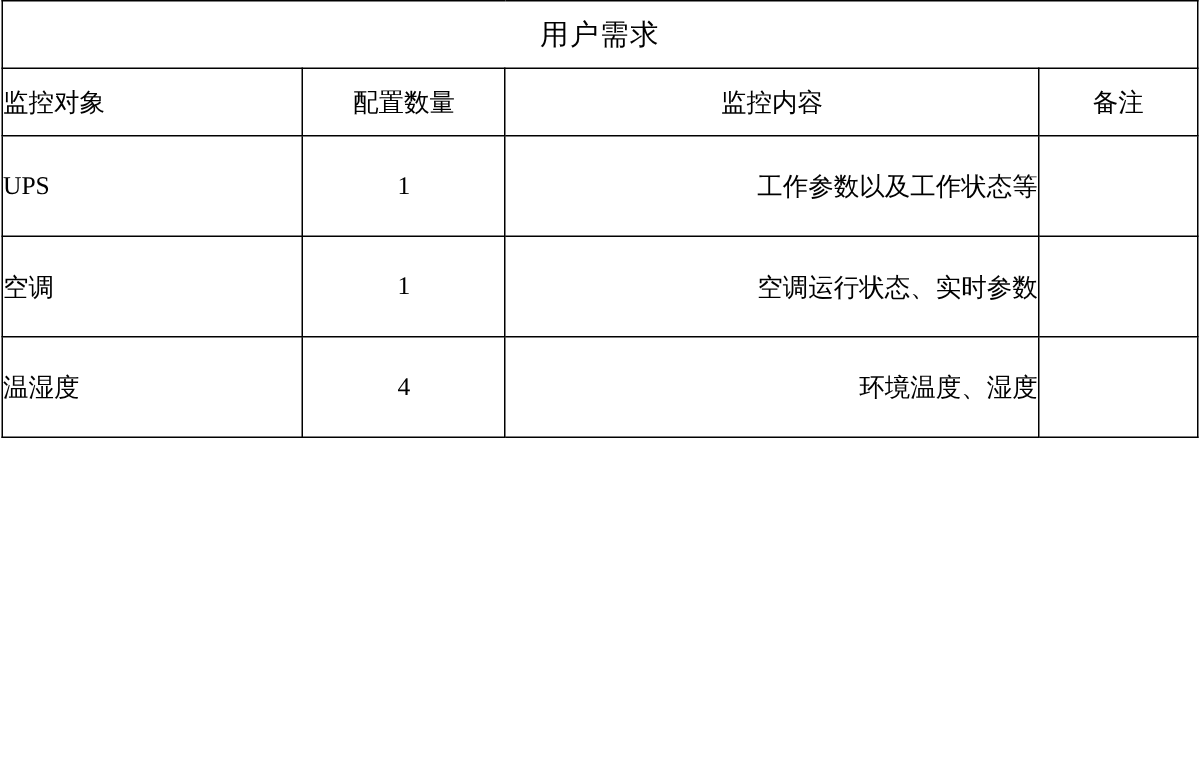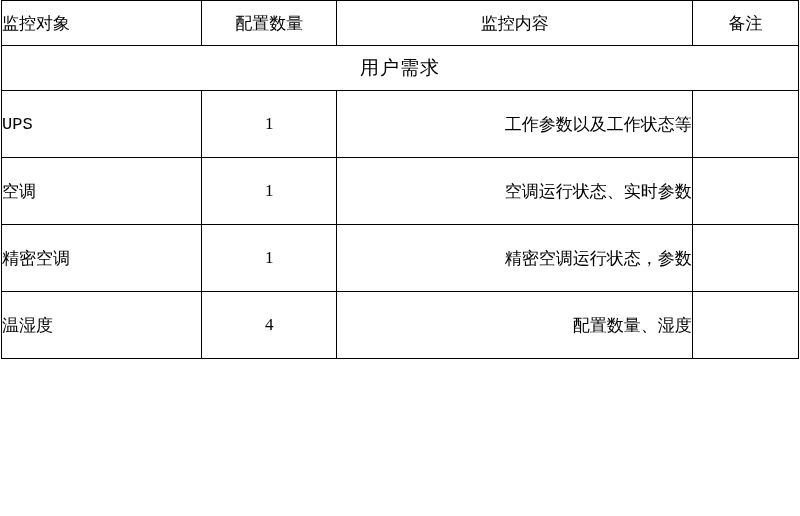--- a/index.html
+++ b/index.html
@@ -51,21 +51,20 @@
     text-align: left;
     padding-left: 10px;
   }
   .head-qty, .head-content, .head-remark {
     text-align: center;
   }
   .cell-obj {
     text-align: left;
     padding-left: 10px;
     font-size: 17px;
-    font-family: Liberation Mono, monospace;
   }
   .cell-qty {
     text-align: center;
     font-size: 17px;
   }
   .cell-content {
     text-align: right;
     padding-left: 14px;
     font-size: 17px;
   }
@@ -87,47 +86,41 @@
 <div class="page">
   <table class="req-table">
     <colgroup>
       <col class="c-obj">
       <col class="c-qty">
       <col class="c-content">
       <col class="c-remark">
     </colgroup>
     <tbody>
       <tr>
+        <td class="title-cell" colspan="4">用户需求</td>
+      </tr>
+      <tr>
         <td class="head-obj">监控对象</td>
         <td class="head-qty">配置数量</td>
         <td class="head-content">监控内容</td>
         <td class="head-remark">备注</td>
-      </tr>
-      <tr>
-        <td class="title-cell" colspan="4">用户需求</td>
       </tr>
       <tr class="data-row">
         <td class="cell-obj">UPS</td>
         <td class="cell-qty">1</td>
         <td class="cell-content">工作参数以及工作状态等</td>
         <td class="cell-remark"></td>
       </tr>
       <tr class="data-row">
         <td class="cell-obj">空调</td>
         <td class="cell-qty">1</td>
         <td class="cell-content">空调运行状态、实时参数</td>
         <td class="cell-remark"></td>
       </tr>
       <tr class="data-row">
-        <td class="cell-obj">精密空调</td>
-        <td class="cell-qty">1</td>
-        <td class="cell-content">精密空调运行状态，参数</td>
-        <td class="cell-remark"></td>
-      </tr>
-      <tr class="data-row">
         <td class="cell-obj">温湿度</td>
         <td class="cell-qty">4</td>
-        <td class="cell-content">配置数量、湿度</td>
+        <td class="cell-content">环境温度、湿度</td>
         <td class="cell-remark"></td>
       </tr>
     </tbody>
   </table>
 </div>
 
 </body></html>

